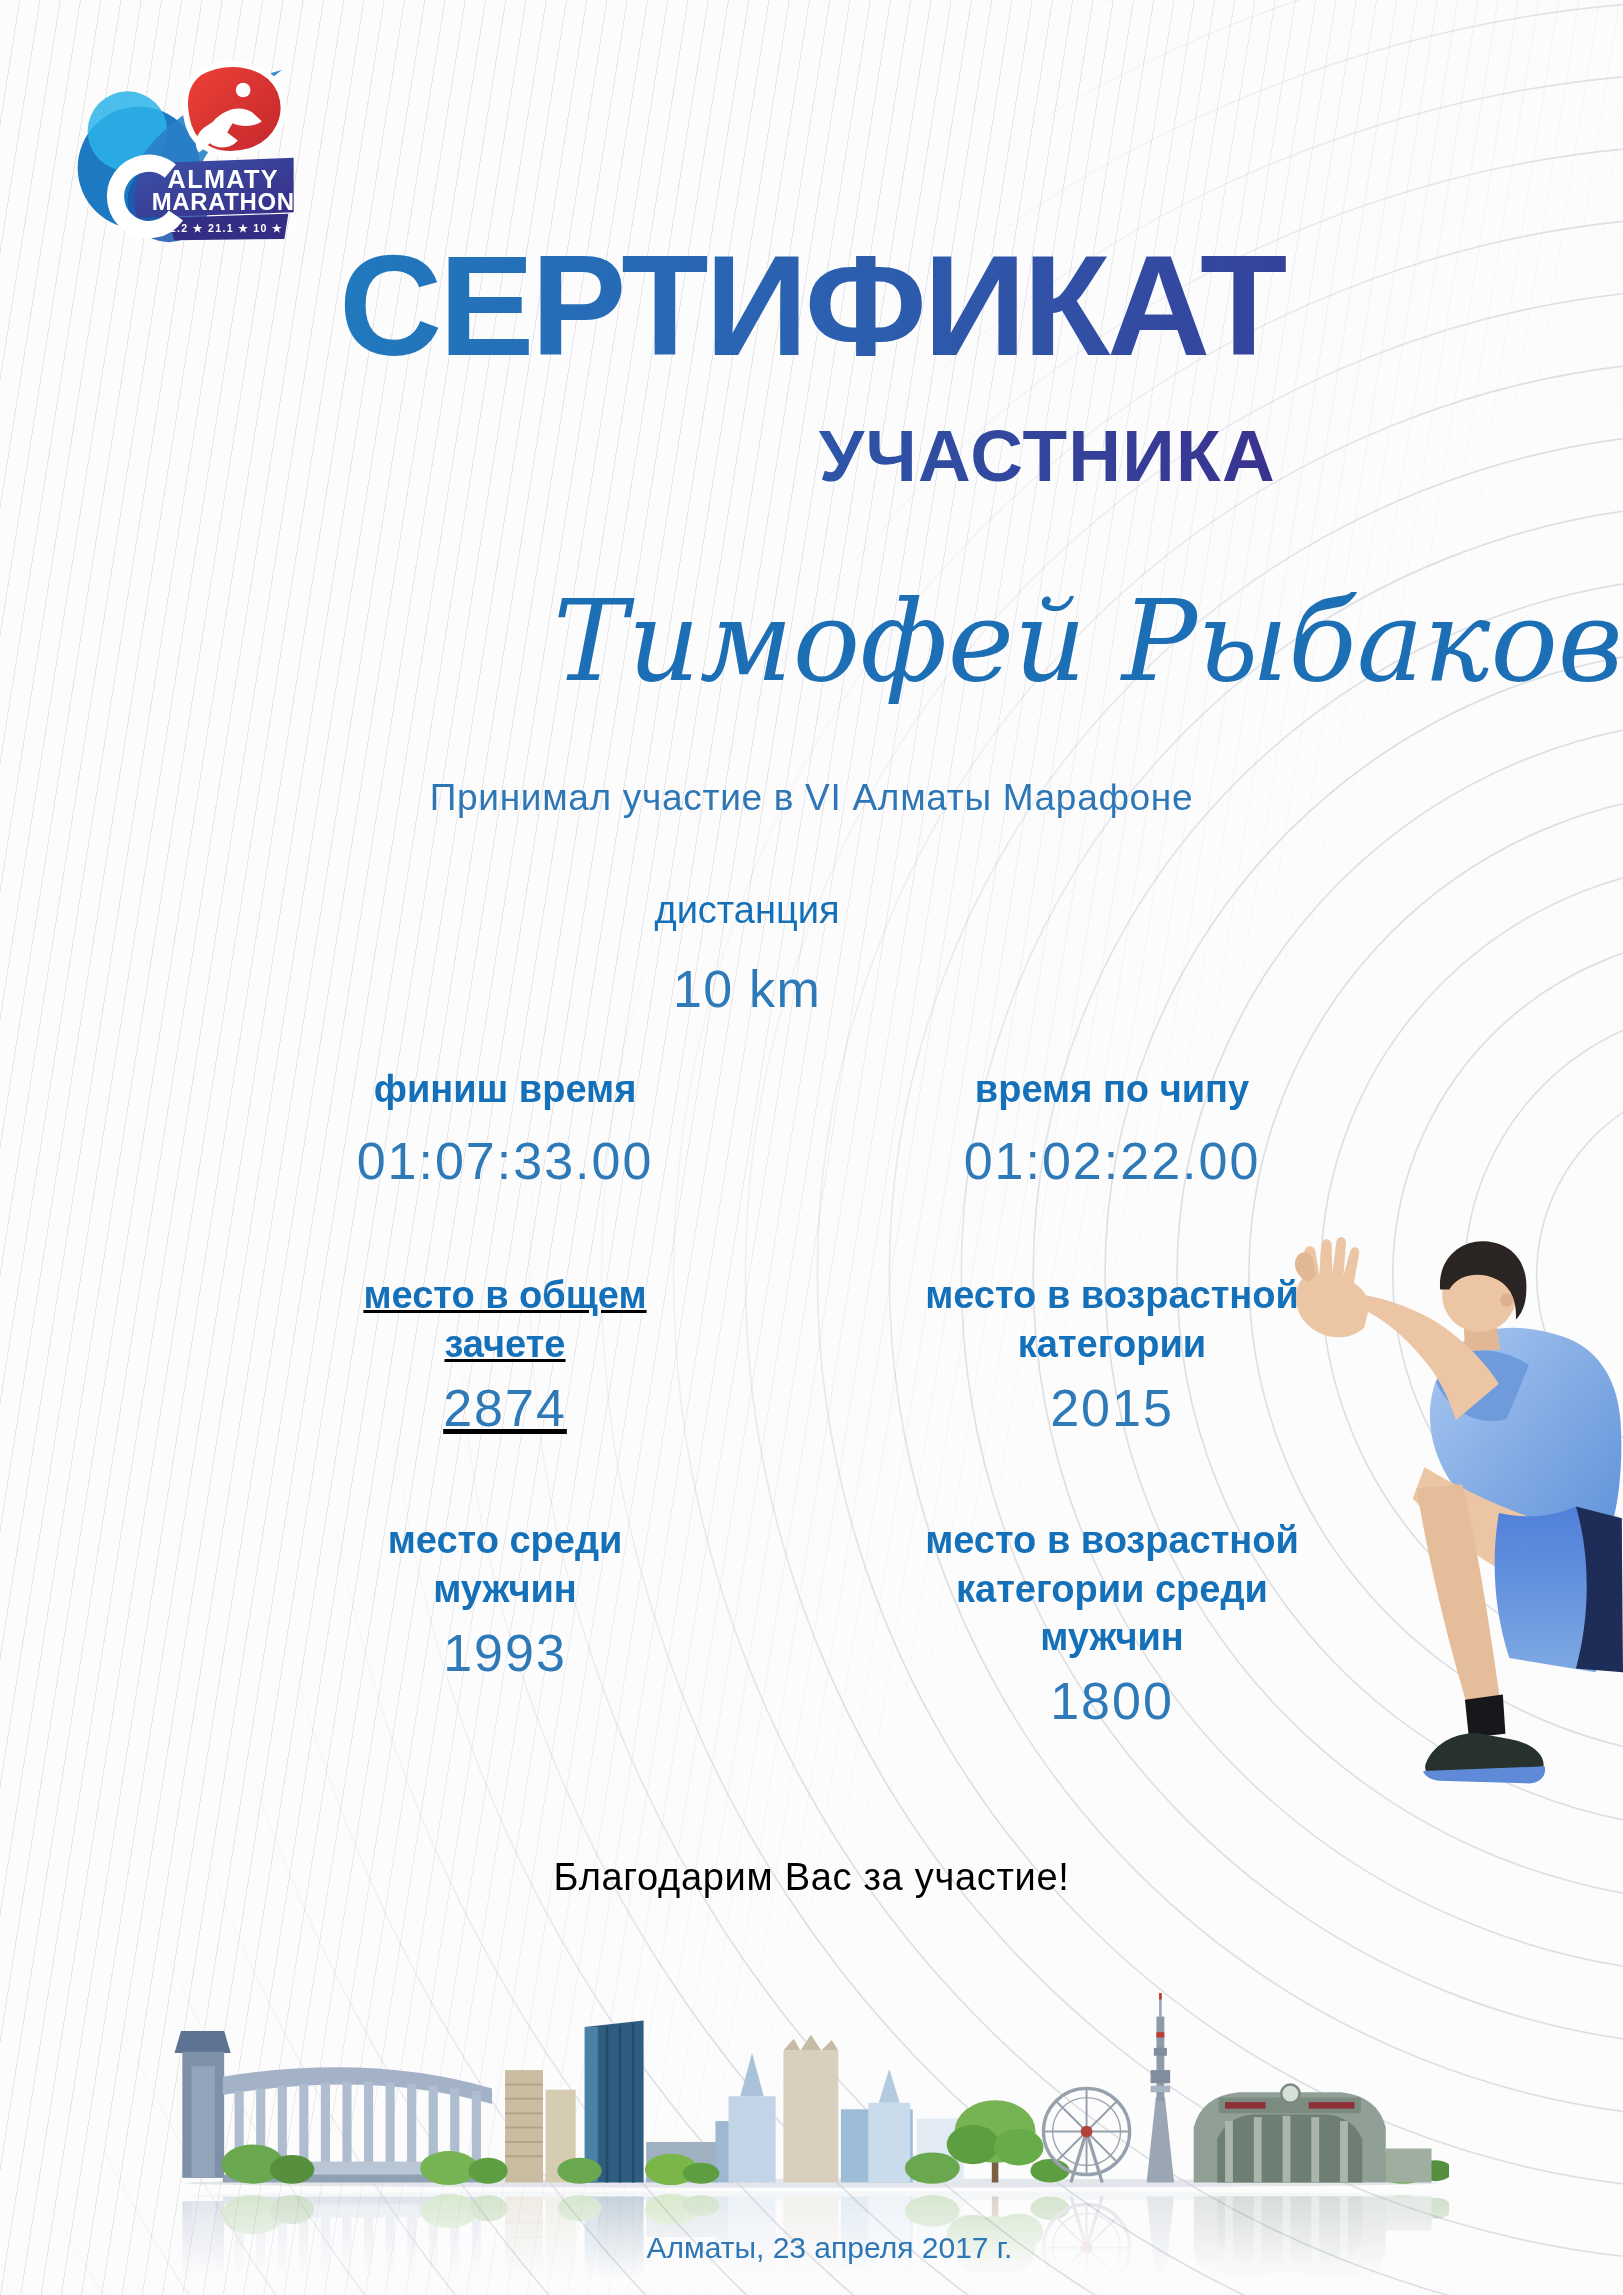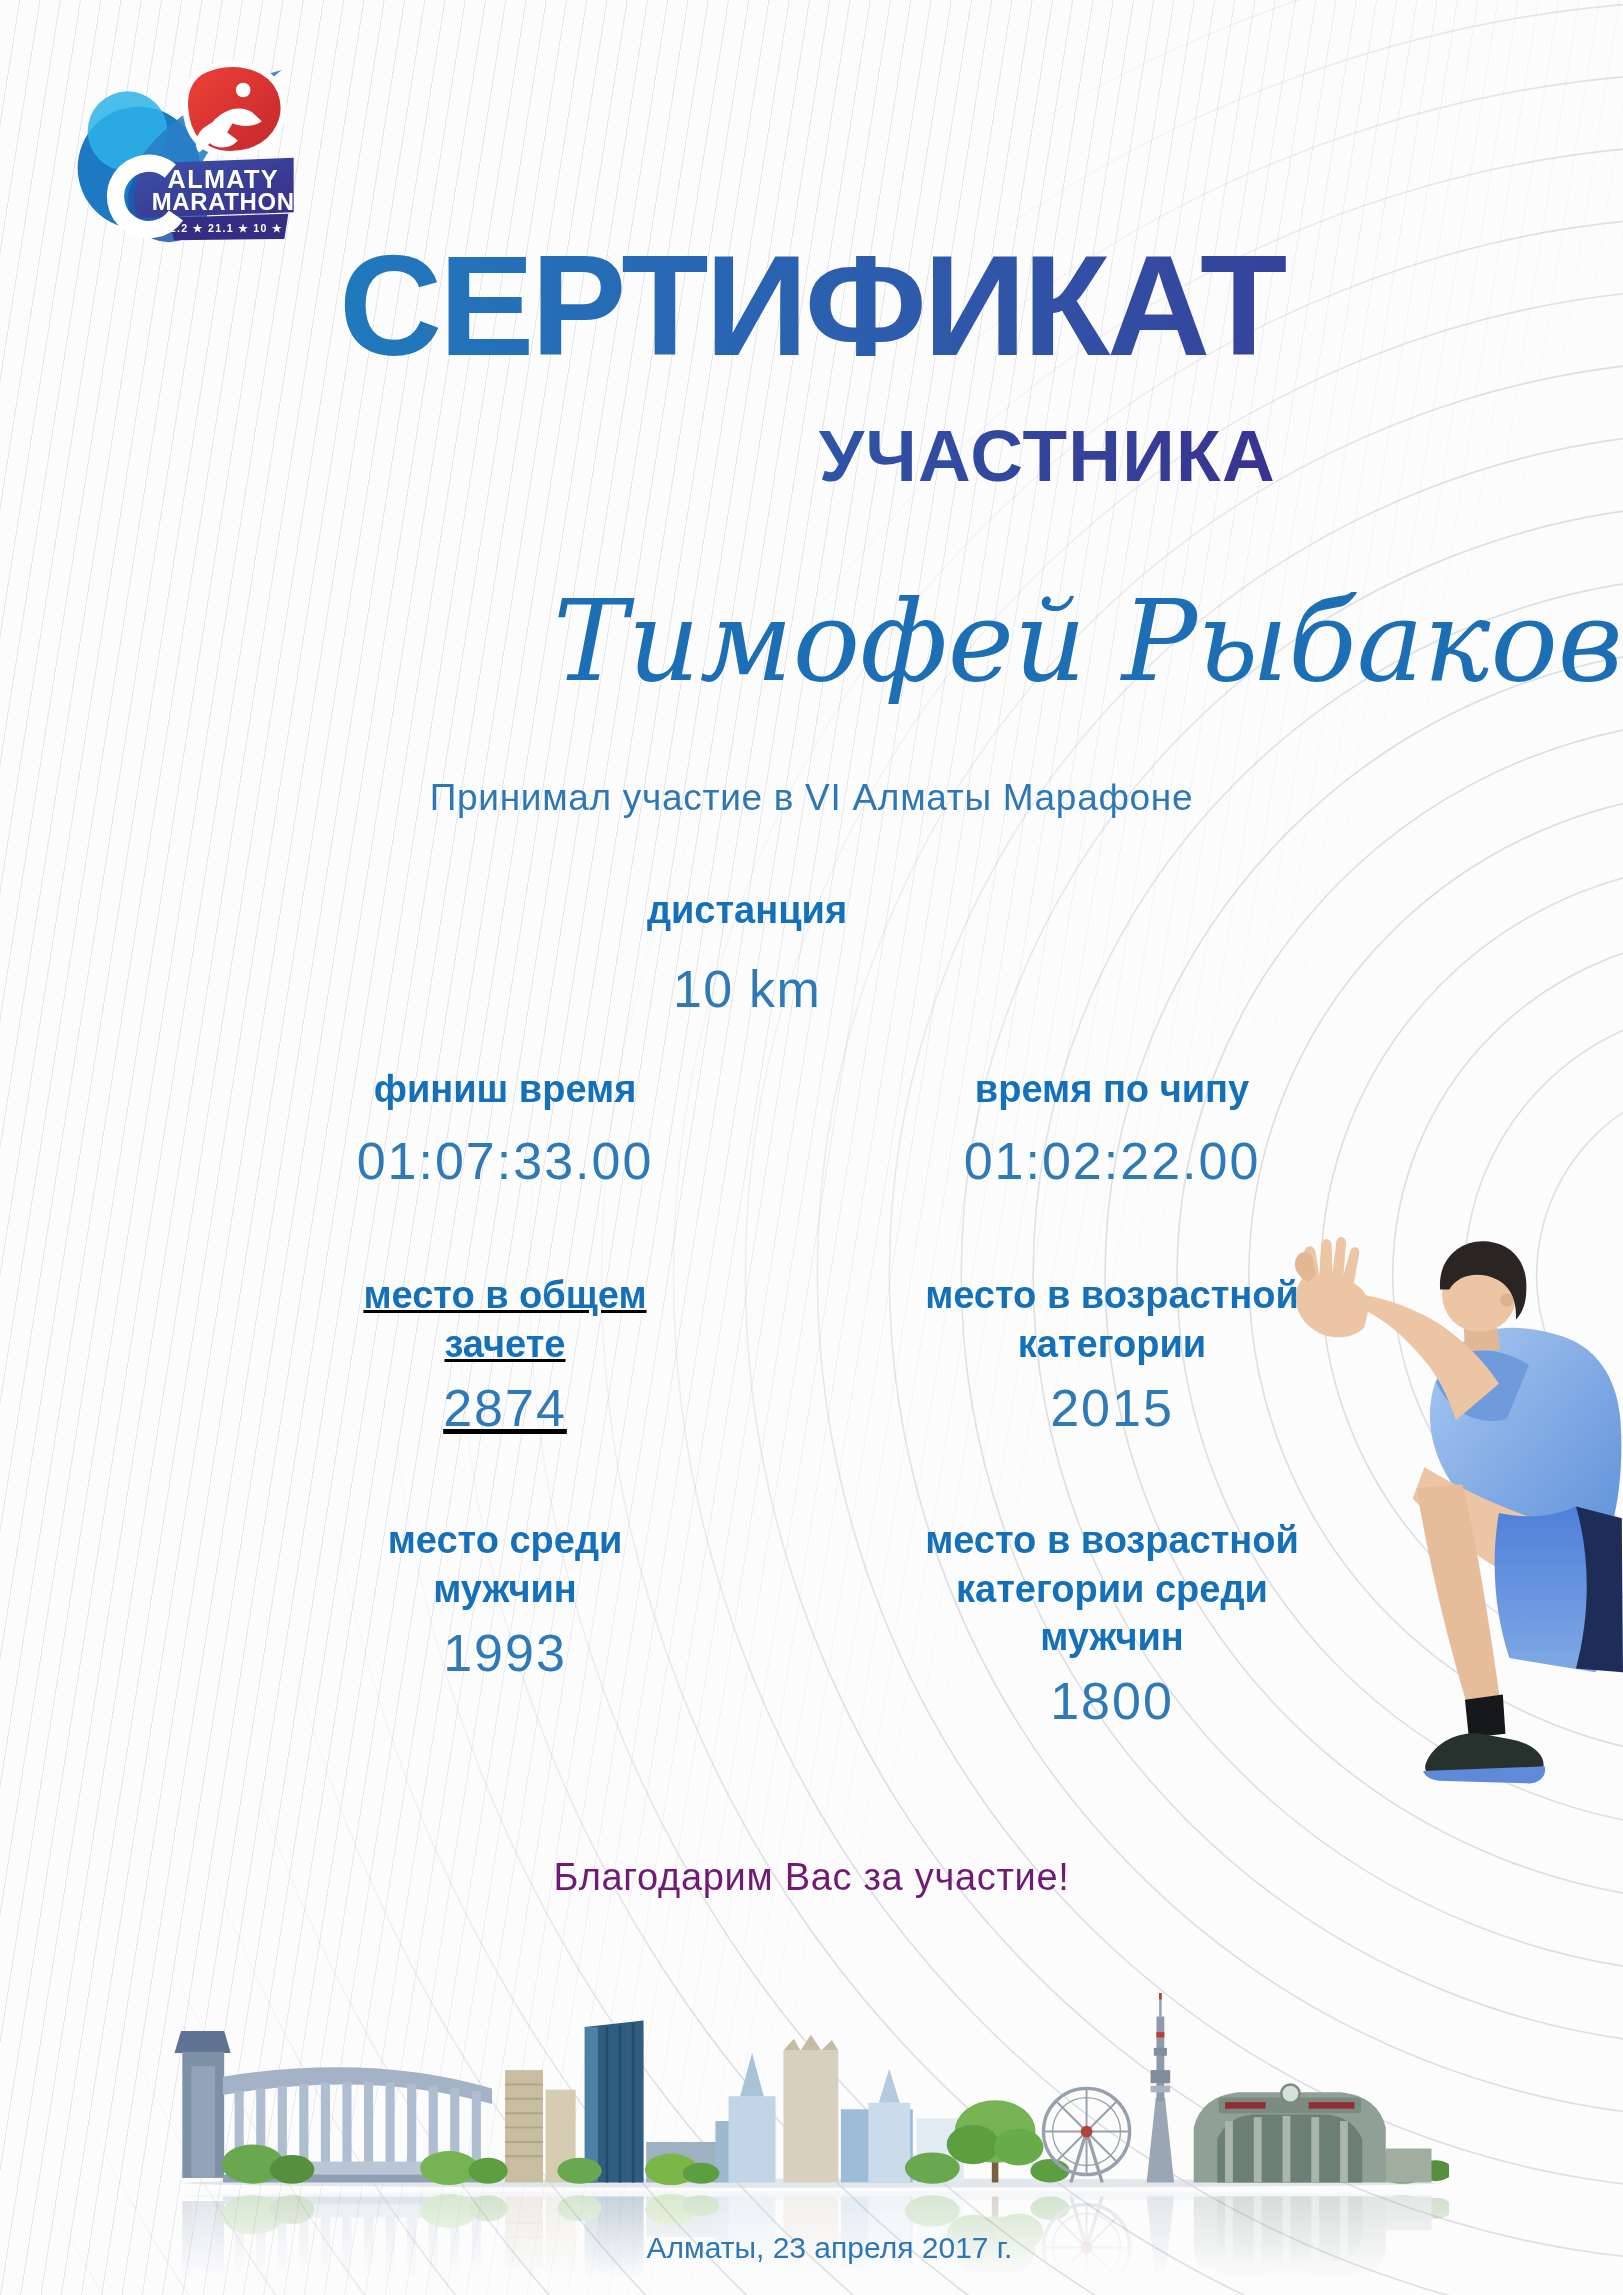--- a/index.html
+++ b/index.html
@@ -38,21 +38,21 @@
   
   .name { position:absolute; left:0; top:574px; width:100%; text-align:right;
     font-family:"DejaVu Serif","Liberation Serif",serif; font-style:italic;
     font-size:112px; color:#1d6fb5; line-height:1.2; }
   .event-line { position:absolute; left:0; top:777px; width:100%; text-align:center;
     font-size:37px; color:#2e77b6; letter-spacing:0.7px; }
 
   
   .dist { position:absolute; left:420px; top:889px; width:654px;
     display:flex; flex-direction:column; align-items:center; text-align:center; }
-  .dist .lbl { font-size:38px; font-weight:bold; color:#1470b8; }
+  .dist .lbl { font-size:38px; font-weight:normal; color:#1470b8; }
   .dist .val { margin-top:27px; font-size:52px; color:#2e7ab8; letter-spacing:1.3px; }
 
   
   .stat { position:absolute; width:654px; display:flex; flex-direction:column;
     align-items:center; text-align:center; }
   .stat .lbl { font-size:38px; font-weight:bold; color:#1470b8; line-height:1.28; }
   .stat .val { font-size:52px; color:#2e7ab8; letter-spacing:2px; }
   .r1 .lbl { min-height:42px; }
   .r1 .val { margin-top:17px; }
   .r23 .lbl { min-height:98px; display:flex; align-items:center; justify-content:center; }
@@ -63,21 +63,21 @@
   #s3 { left:785px; top:1271px; }
   #s4 { left:178px;  top:1516px; }
   #s5 { left:785px; top:1516px; }
   #s2 .lbl { max-width:307px; }
   #s3 .lbl { max-width:392px; }
   #s4 .lbl { max-width:275px; }
   #s5 .lbl { max-width:458px; }
 
   
   .thanks { position:absolute; left:0; top:1856px; width:100%; text-align:center;
-    font-size:38px; color:#701a75; letter-spacing:0.7px; }
+    font-size:38px; color:#000000; letter-spacing:0.7px; }
   .skyline-wrap { position:absolute; left:174px; top:1993px; width:1275px; height:196px; }
   .skyline-wrap svg { width:1275px; height:196px; display:block; }
   .skyline-refl { position:absolute; left:174px; top:2190px; width:1275px; height:98px;
     overflow:hidden; opacity:0.28;
     -webkit-mask-image:linear-gradient(to bottom,#000 0%, transparent 90%);
             mask-image:linear-gradient(to bottom,#000 0%, transparent 90%); }
   .skyline-refl svg { width:1275px; height:196px; display:block; }
   .footer-date { position:absolute; left:0; top:2231px; width:100%; text-align:center;
     font-size:30px; color:#2e77b6; z-index:5;padding-left:36px; }
 

